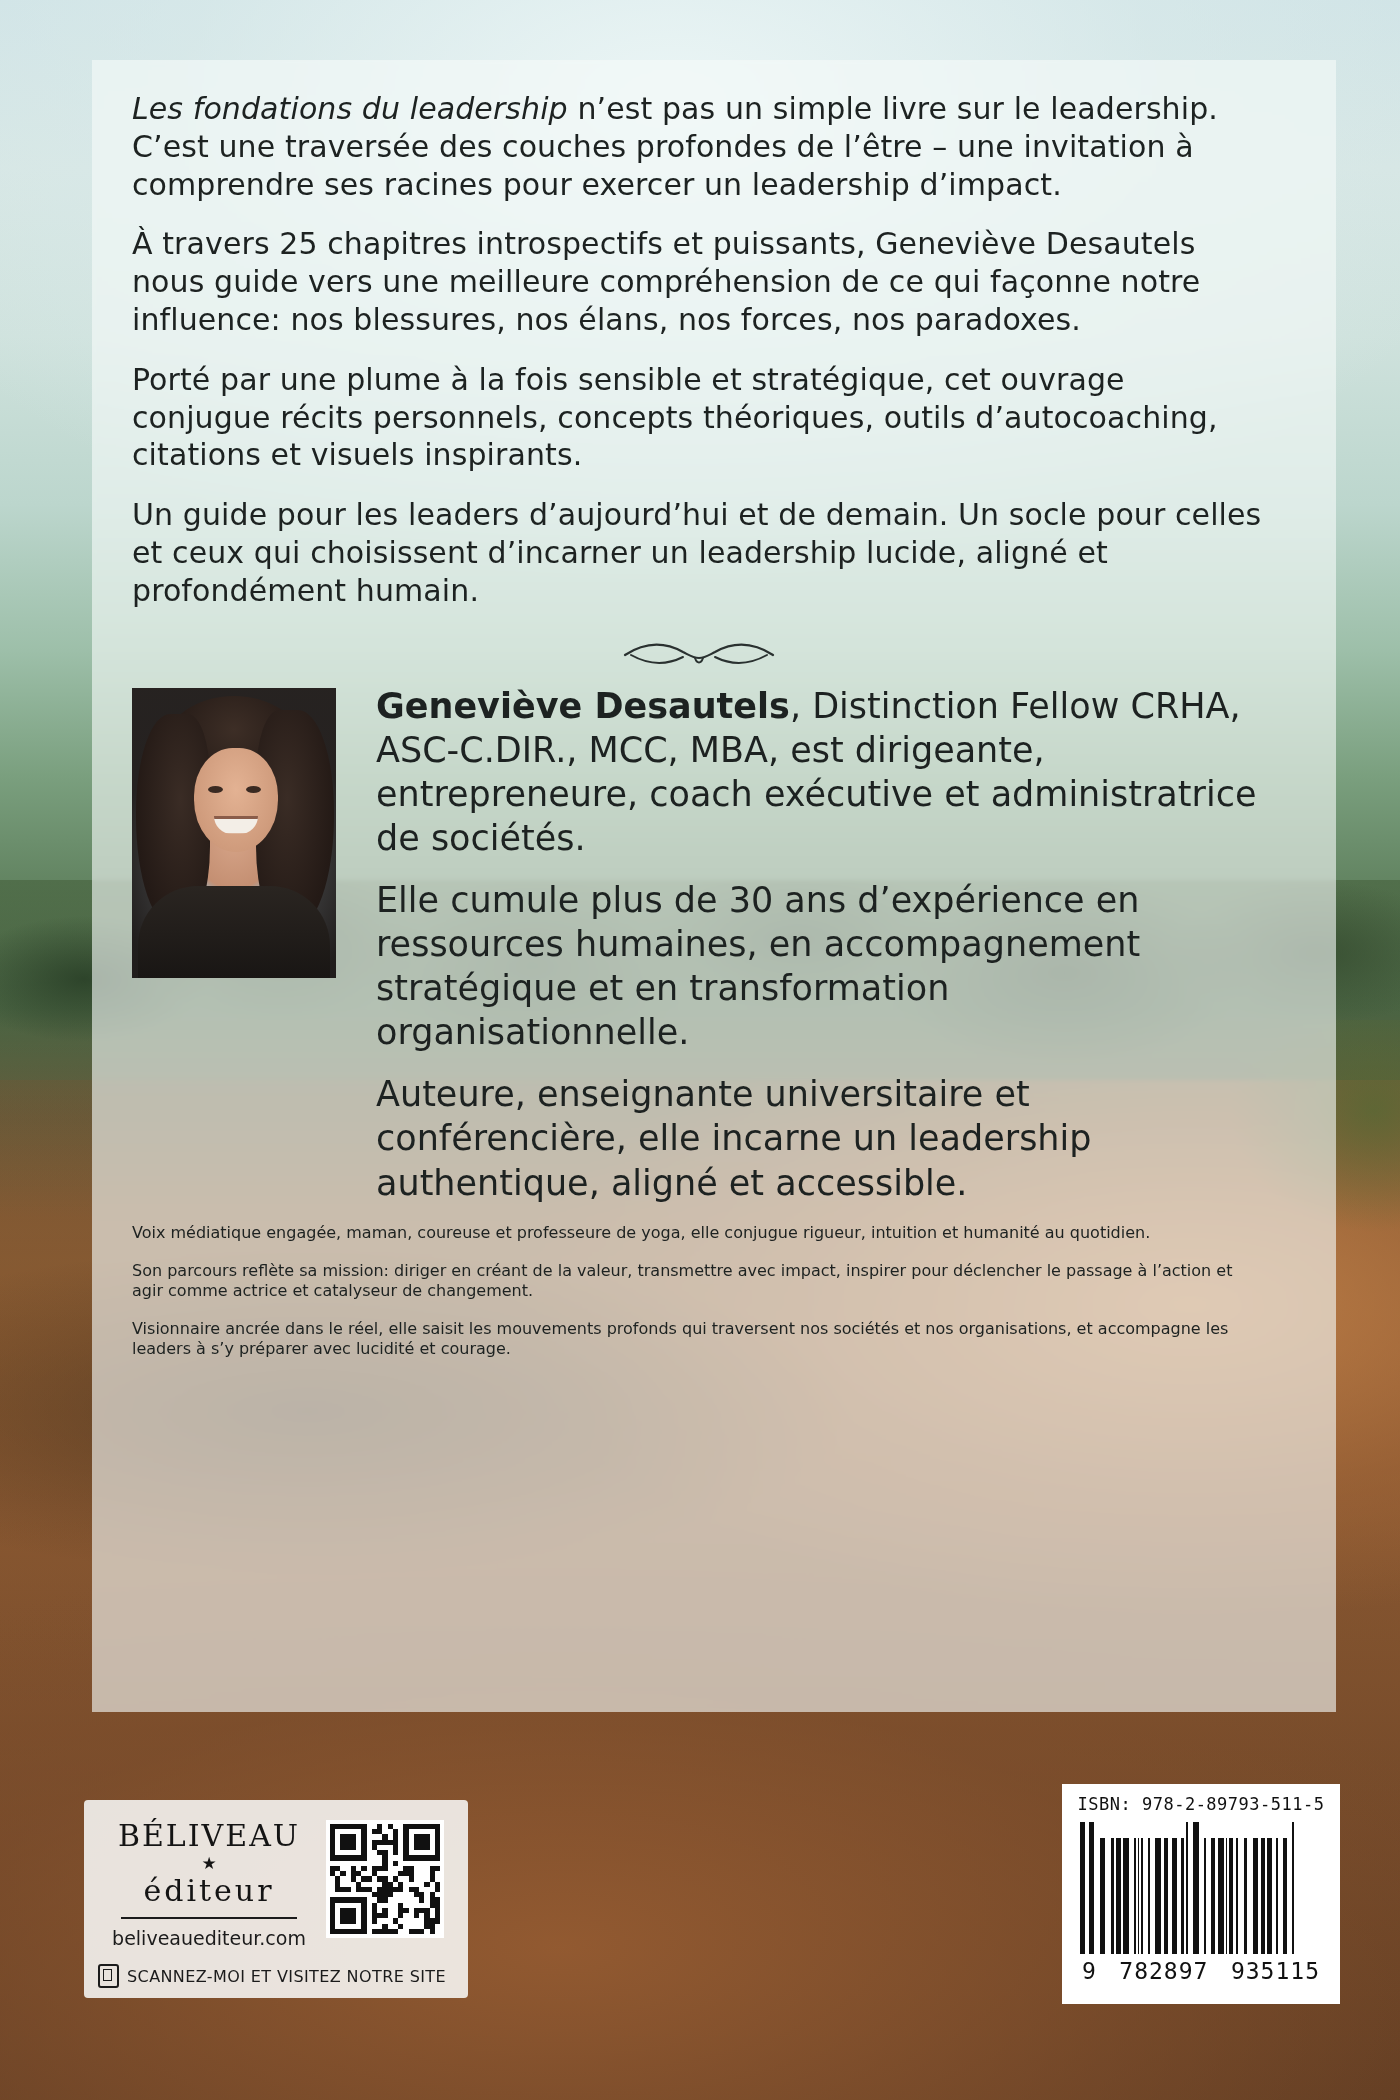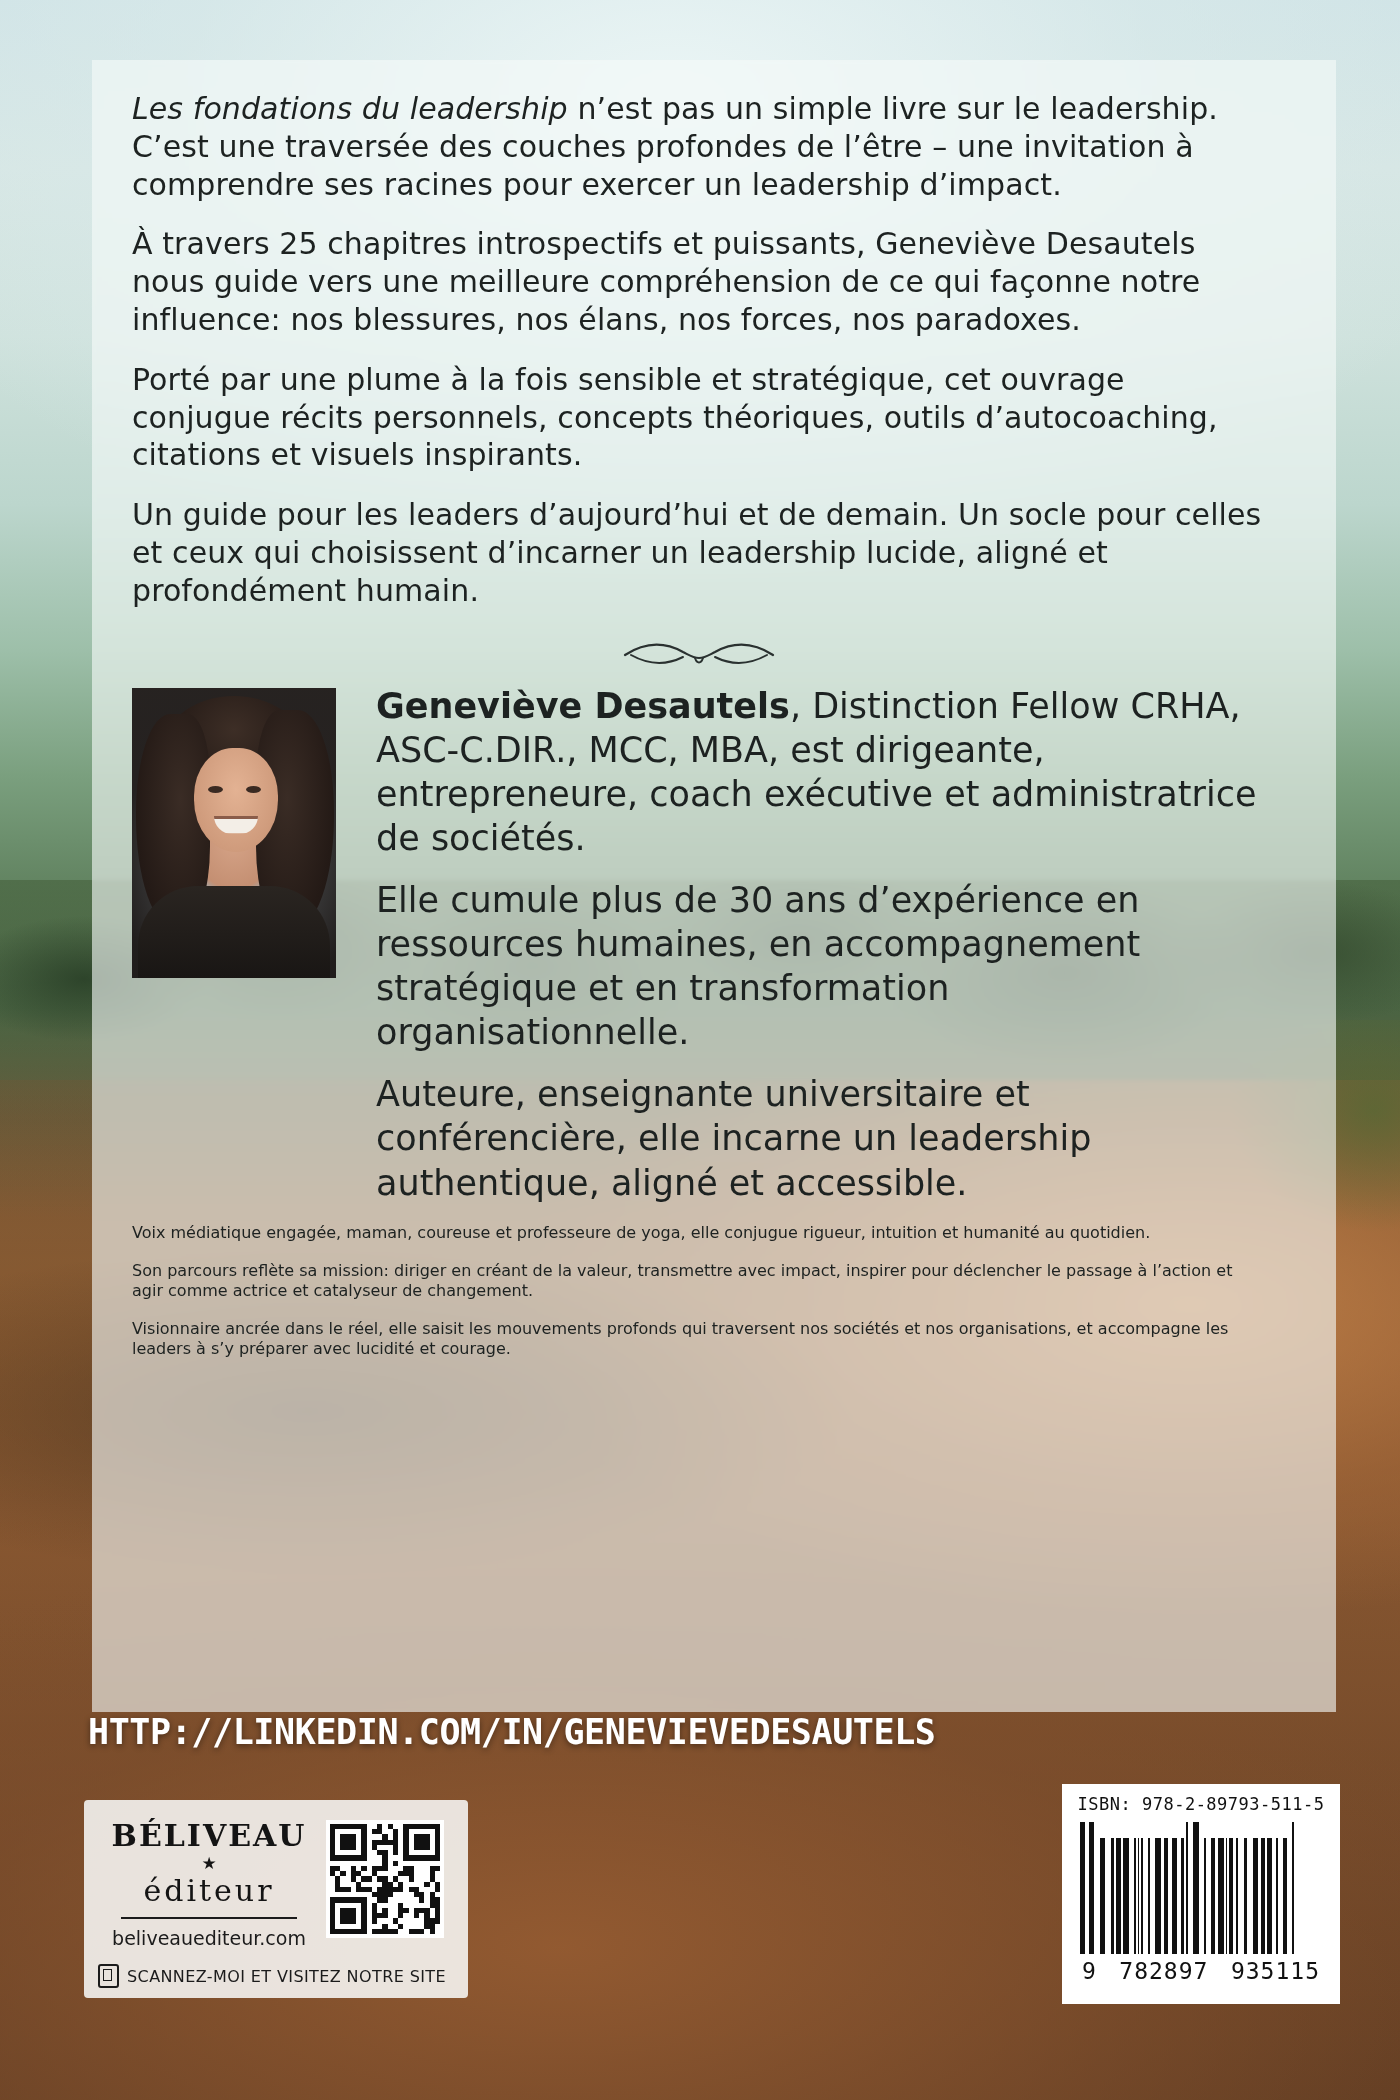--- a/index.html
+++ b/index.html
@@ -256,21 +256,21 @@
     align-items: flex-start;
   }
   .pub-left {
     width: 222px;
     padding: 18px 0 0 14px;
     text-align: center;
   }
   .pub-name {
     font-family: "DejaVu Serif", serif;
     font-size: 30px;
-    font-weight: bold;
+    font-weight: normal;
     letter-spacing: 2px;
     color: #141414;
   }
   .pub-star {
     font-size: 17px;
     color: #141414;
     line-height: 1;
     margin: 2px 0 1px 0;
   }
   .pub-sub {
@@ -431,21 +431,20 @@
 
       <div class="tail">
         <p>Voix médiatique engagée, maman, coureuse et professeure de yoga, elle conjugue rigueur, intuition et humanité au quotidien.</p>
         <p>Son parcours reflète sa mission: diriger en créant de la valeur, transmettre avec impact, inspirer pour déclencher le passage à l’action et agir comme actrice et catalyseur de changement.</p>
         <p>Visionnaire ancrée dans le réel, elle saisit les mouvements profonds qui traversent nos sociétés et nos organisations, et accompagne les leaders à s’y préparer avec lucidité et courage.</p>
       </div>
 
     </div>
   </div>
 
-  <div class="linkedin">HTTP://LINKEDIN.COM/IN/GENEVIEVEDESAUTELS</div>
 
   <div class="publisher">
     <div class="pub-left">
       <div class="pub-name">BÉLIVEAU</div>
       <div class="pub-star">★</div>
       <div class="pub-sub">éditeur</div>
       <div class="pub-rule"></div>
       <div class="pub-site">beliveauediteur.com</div>
     </div>
     <div class="pub-qr">

